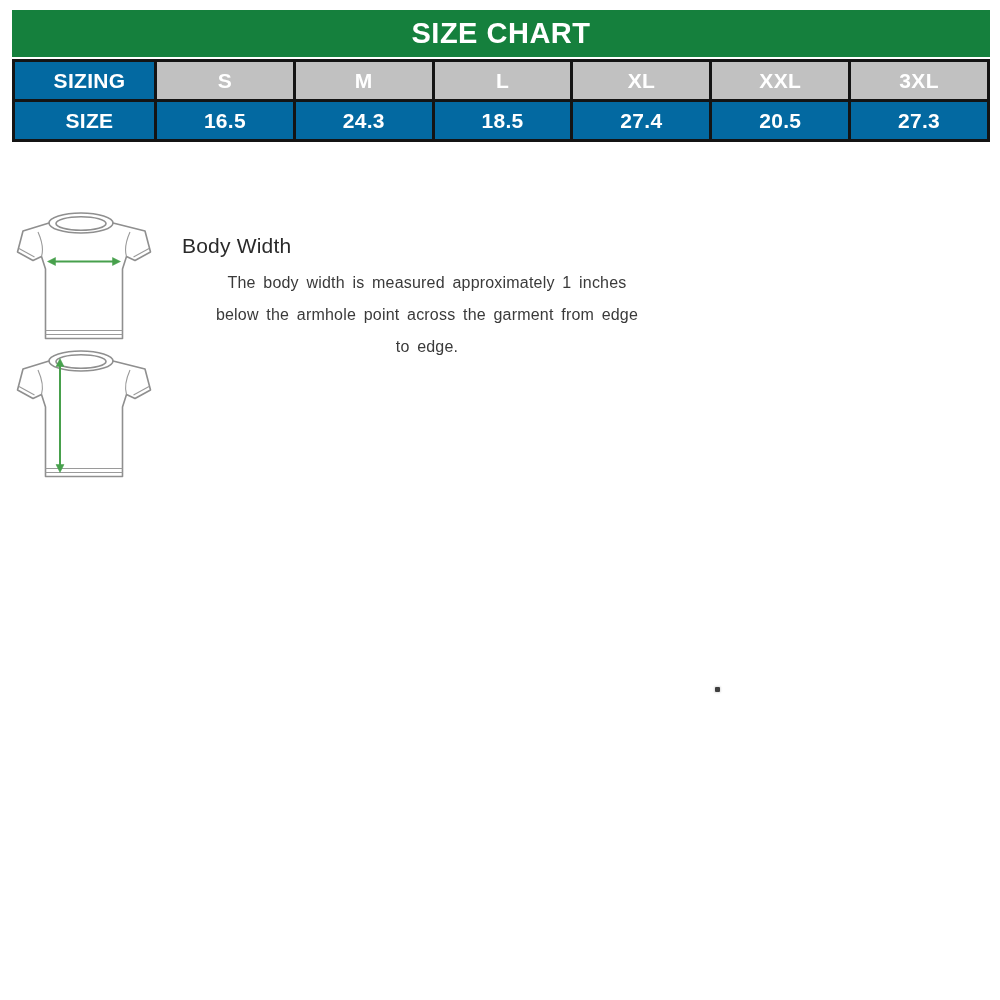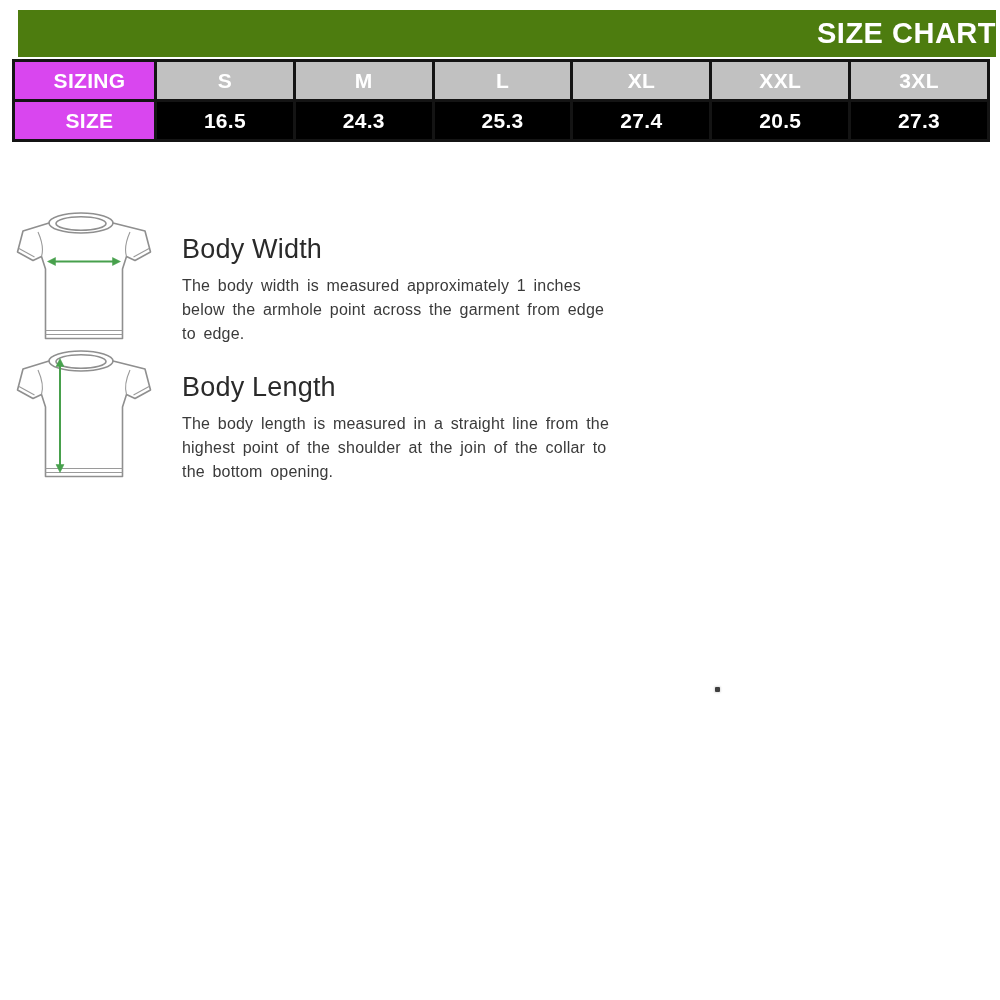--- a/index.html
+++ b/index.html
@@ -2,54 +2,54 @@
 <html><head>
 <meta charset="utf-8">
 <style>
   * { margin:0; padding:0; box-sizing:border-box; }
   html,body { width:1000px; height:1000px; background:#ffffff; overflow:hidden;
               font-family:"Liberation Sans", sans-serif; }
   .canvas { position:relative; width:1000px; height:1000px; background:#fff; }
 
   
   .title-bar {
-    position:absolute; left:18px; top:10px; width:978px; height:47px;
-    background:#4d7c0f; color:#ffffff;
-    display:flex; align-items:center; justify-content:flex-end;
+    position:absolute; left:12px; top:10px; width:978px; height:47px;
+    background:#15803d; color:#ffffff;
+    display:flex; align-items:center; justify-content:center;
     font-size:29px; font-weight:700; letter-spacing:0.5px;
   }
 
   
   table.size-table {
     position:absolute; left:12px; top:59px; width:978px;
     border-collapse:collapse; table-layout:fixed;
   }
   table.size-table td {
     border:3px solid #141414; height:40px;
     color:#ffffff; text-align:center; vertical-align:middle;
     font-size:21px; font-weight:600; letter-spacing:0.3px;
   }
   td.lbl {
-    background:#d946ef; text-align:left; padding-left:10px;
+    background:#0369a1; text-align:left; padding-left:10px;
     font-weight:700; font-size:21px;
   }
   td.med { background:#c1c1c1; }
-  td.lt  { background:#000000; }
+  td.lt  { background:#0369a1; }
 
   
   .guide { position:absolute; left:14px; display:flex; align-items:flex-start; }
   .guide svg { flex:none; }
   .gtext { margin-left:28px; width:490px; }
   .gtext h3 {
-    margin-top:23px; font-size:27px; font-weight:400; color:#2a2a2a;
+    margin-top:23px; font-size:21px; font-weight:400; color:#2a2a2a;
     letter-spacing:0.2px;
   }
   .gtext p {
-    margin-top:9px; font-size:16px; line-height:24px; color:#3a3a3a;
-    white-space:pre-line; word-spacing:3px; letter-spacing:0.2px;
+    margin-top:9px; font-size:16px; line-height:32px; color:#3a3a3a;
+    white-space:pre-line; word-spacing:3px; letter-spacing:0.2px;text-align:center;
   }
 
   
   .speck {
     position:absolute; left:715px; top:687px; width:5px; height:5px;
     background:#3f3f3f; border-radius:1px;
     box-shadow:0 0 2px 1px rgba(0,0,0,0.12);
   }
 </style>
 </head>
@@ -78,21 +78,21 @@
       <td class="med">M</td>
       <td class="med">L</td>
       <td class="med">XL</td>
       <td class="med">XXL</td>
       <td class="med">3XL</td>
     </tr>
     <tr>
       <td class="lbl">SIZE</td>
       <td class="lt">16.5</td>
       <td class="lt">24.3</td>
-      <td class="lt">25.3</td>
+      <td class="lt">18.5</td>
       <td class="lt">27.4</td>
       <td class="lt">20.5</td>
       <td class="lt">27.3</td>
     </tr>
   </tbody>
     </table>
 
   <div class="guide" style="top:211px">
     <svg viewBox="0 0 140 130" width="140" height="130">
       <g fill="#ffffff" stroke="#8f8f8f" stroke-width="1.6" stroke-linejoin="round">
@@ -136,23 +136,17 @@
         <path d="M 135,37.5 L 119.5,46"></path>
         <path d="M 31.5,119.5 L 108.5,119.5"></path>
         <path d="M 31.5,123.5 L 108.5,123.5"></path>
       </g>
       <g stroke="#47a04c" fill="#47a04c">
         <line x1="46" y1="15" x2="46" y2="118" stroke-width="2"></line>
         <path d="M 46,9.5 l -4,8 h 8 z" stroke-width="0.5"></path>
         <path d="M 46,123.5 l -4,-8 h 8 z" stroke-width="0.5"></path>
       </g>
     </svg>
-    <div class="gtext">
-      <h3>Body Length</h3>
-      <p>The body length is measured in a straight line from the
-highest point of the shoulder at the join of the collar to
-the bottom opening.</p>
-    </div>
   </div>
 
   <div class="speck"></div>
 
 </div>
 
 </body></html>

